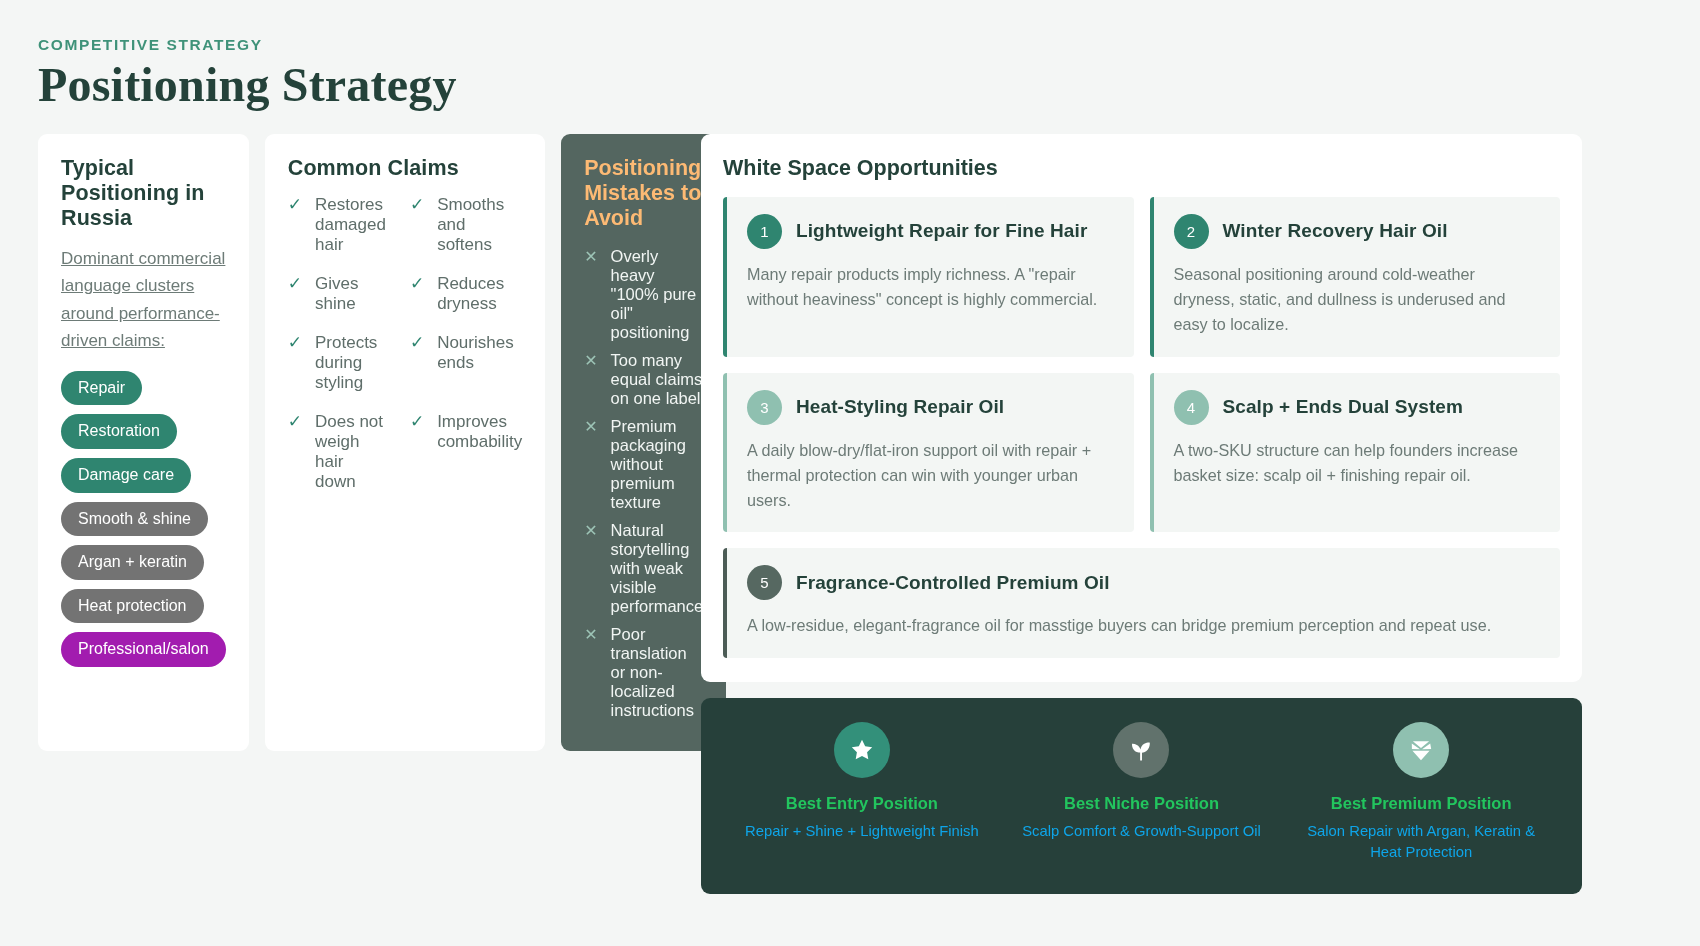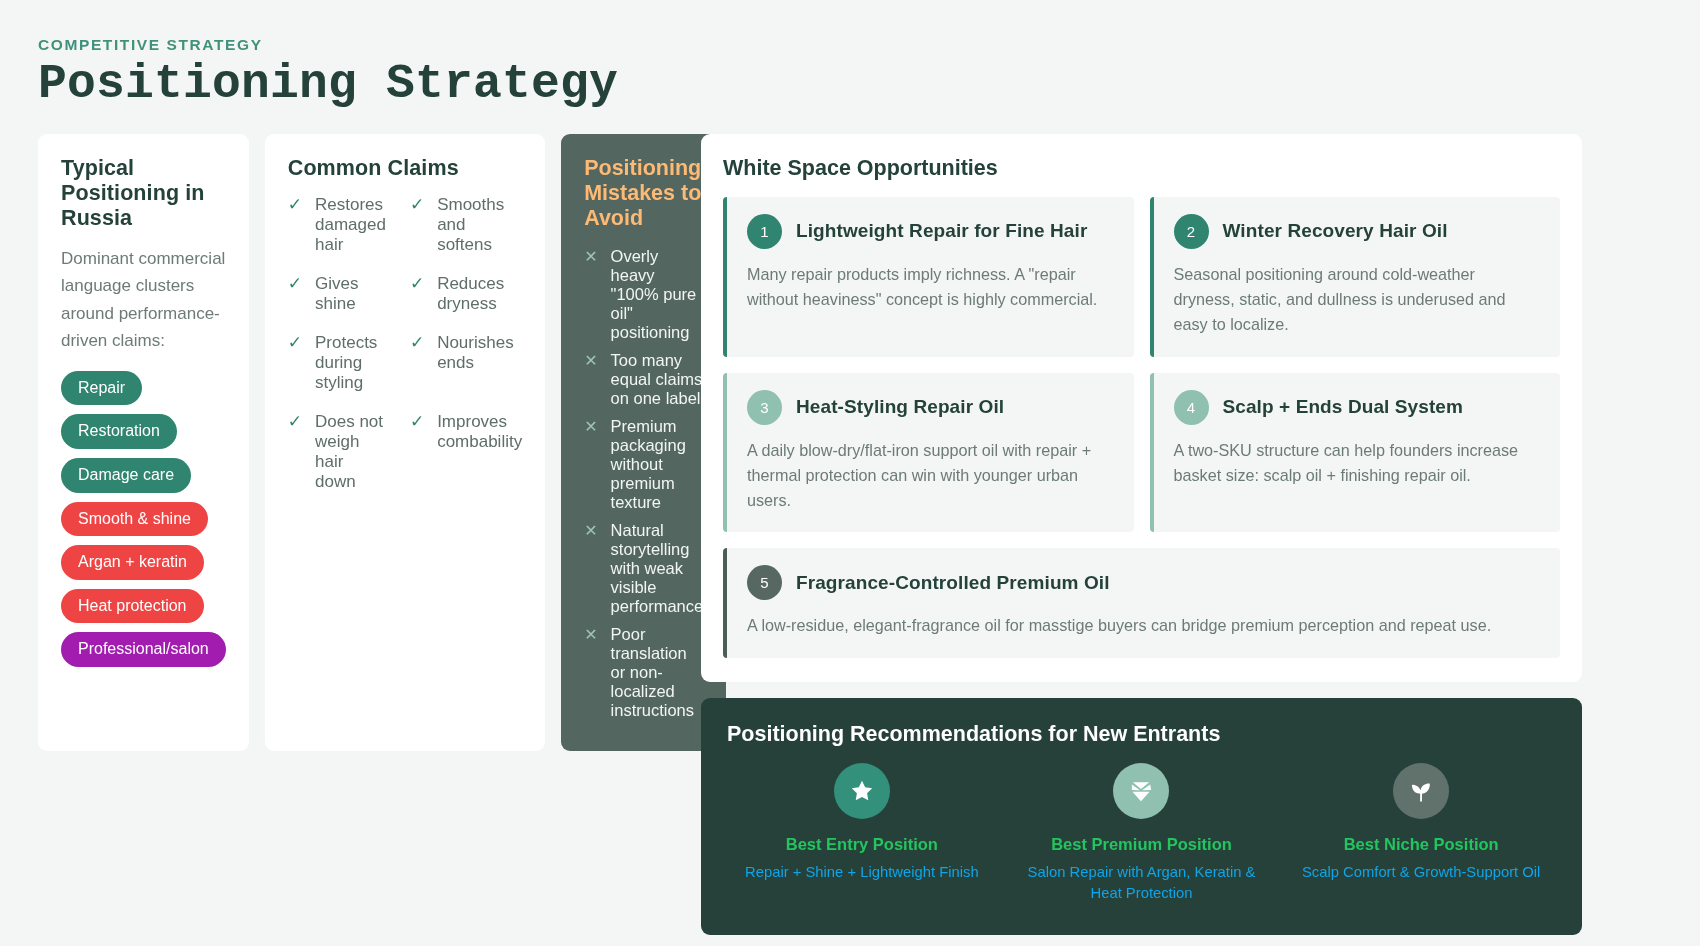--- a/index.html
+++ b/index.html
@@ -24,21 +24,21 @@
   .header { margin-bottom: 22px; }
   .eyebrow {
     font-size: 15.5px;
     letter-spacing: 1.6px;
     font-weight: 700;
     color: #3f9279;
     text-transform: uppercase;
     margin-bottom: 4px;
   }
   .title {
-    font-family: Liberation Mono, monospace;
+    font-family: Liberation Serif, serif;
     font-size: 48px;
     font-weight: 700;
     color: #24423a;
     letter-spacing: 0.2px;
     line-height: 1.12;
   }
 
   
   .columns {
     display: flex;
@@ -59,34 +59,35 @@
     font-weight: 600;
     color: #24423a;
     margin-bottom: 14px;
     letter-spacing: 0.1px;
   }
   .card .lede {
     font-size: 17px;
     line-height: 1.62;
     color: #6d7b77;
     margin-bottom: 16px;
+    text-decoration: underline;
   }
 
   
   .tags { display: flex; flex-wrap: wrap; gap: 9px; max-width: 520px; }
   .tag {
     border-radius: 999px;
     padding: 8px 17px 9px 17px;
     font-size: 16px;
     color: #ffffff;
     line-height: 1.1;
     white-space: nowrap;
   }
   .tag.dark  { background: #2f8570; }
-  .tag.light { background: #ef4444; }
+  .tag.light { background: #737373; }
   .tag.slate { background: #a21caf; }
 
   
   .claims {
     display: grid;
     grid-template-columns: 1fr 1fr;
     column-gap: 24px;
     row-gap: 19px;
     margin-top: 4px;
   }
@@ -361,51 +362,50 @@
               <span class="badge slate">5</span>
               <span class="opp-title">Fragrance-Controlled Premium Oil</span>
             </div>
             <div class="opp-body">A low-residue, elegant-fragrance oil for masstige buyers can bridge premium perception and repeat use.</div>
           </div>
 
         </div>
       </div>
 
       <div class="recs">
-        <h2>Positioning Recommendations for New Entrants</h2>
         <div class="rec-grid">
 
           <div class="rec">
             <div class="rec-icon teal">
               <svg viewBox="0 0 24 24" aria-hidden="true">
                   <path d="M12 2.6l2.9 5.9 6.5.95-4.7 4.58 1.11 6.47L12 17.45 6.19 20.5 7.3 14.03 2.6 9.45l6.5-.95z"></path>
                 </svg>
             </div>
             <div class="rec-label">Best Entry Position</div>
             <div class="rec-sub">Repair + Shine + Lightweight Finish</div>
           </div>
 
           <div class="rec">
+            <div class="rec-icon gray">
+              <svg viewBox="0 0 24 24" aria-hidden="true">
+                  <path d="M11.2 21.6h1.7v-7.1c2.9-.3 5.2-2 6.4-4.6.7-1.6.9-3.3.8-4.7-1.6-.1-3.5.2-5.1 1.1-2 1.1-3.2 3-3.4 5.3-.5-1.9-1.7-3.4-3.4-4.3C6.7 6.5 5.1 6.2 3.7 6.3c-.1 1.2.1 2.7.7 4 1 2.2 3 3.6 5.4 3.9h1.4z"></path>
+                </svg>
+            </div>
+            <div class="rec-label">Best Niche Position</div>
+            <div class="rec-sub">Scalp Comfort &amp; Growth-Support Oil</div>
+          </div>
+
+          <div class="rec">
             <div class="rec-icon sage">
               <svg viewBox="0 0 24 24" aria-hidden="true">
                   <path d="M4.5 4h15l-7.5 6.2L4.5 4zm-1 1.9L11 11.4 3.6 11zm17 0l.9 5.1L13 11.4zM4.1 12.6h15.8L12 21.4z"></path>
                 </svg>
             </div>
             <div class="rec-label">Best Premium Position</div>
             <div class="rec-sub">Salon Repair with Argan, Keratin &amp; Heat Protection</div>
           </div>
 
-          <div class="rec">
-            <div class="rec-icon gray">
-              <svg viewBox="0 0 24 24" aria-hidden="true">
-                  <path d="M11.2 21.6h1.7v-7.1c2.9-.3 5.2-2 6.4-4.6.7-1.6.9-3.3.8-4.7-1.6-.1-3.5.2-5.1 1.1-2 1.1-3.2 3-3.4 5.3-.5-1.9-1.7-3.4-3.4-4.3C6.7 6.5 5.1 6.2 3.7 6.3c-.1 1.2.1 2.7.7 4 1 2.2 3 3.6 5.4 3.9h1.4z"></path>
-                </svg>
-            </div>
-            <div class="rec-label">Best Niche Position</div>
-            <div class="rec-sub">Scalp Comfort &amp; Growth-Support Oil</div>
-          </div>
-
         </div>
       </div>
 
     </div>
   </div>
 </div>
 
 </body></html>

